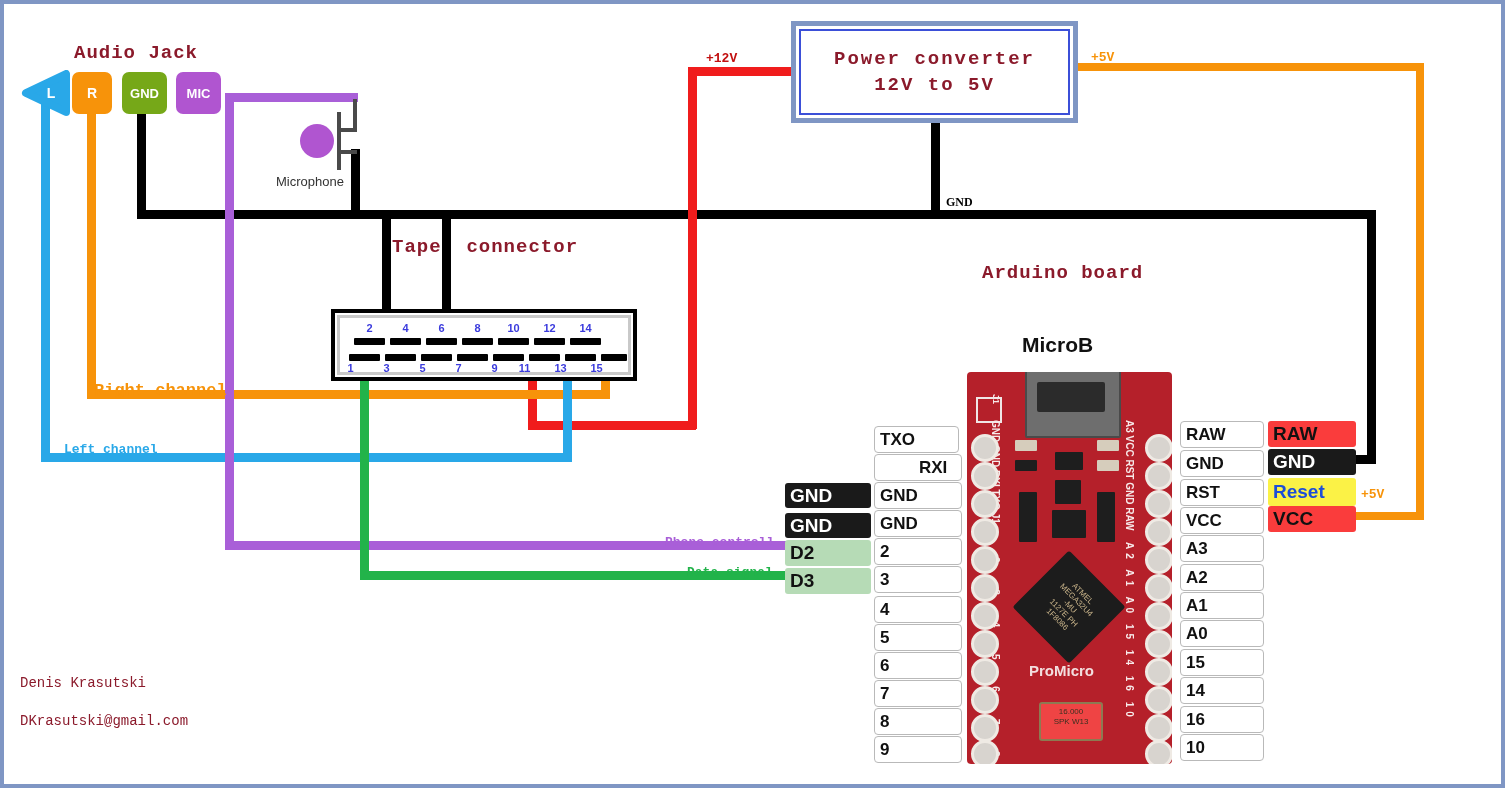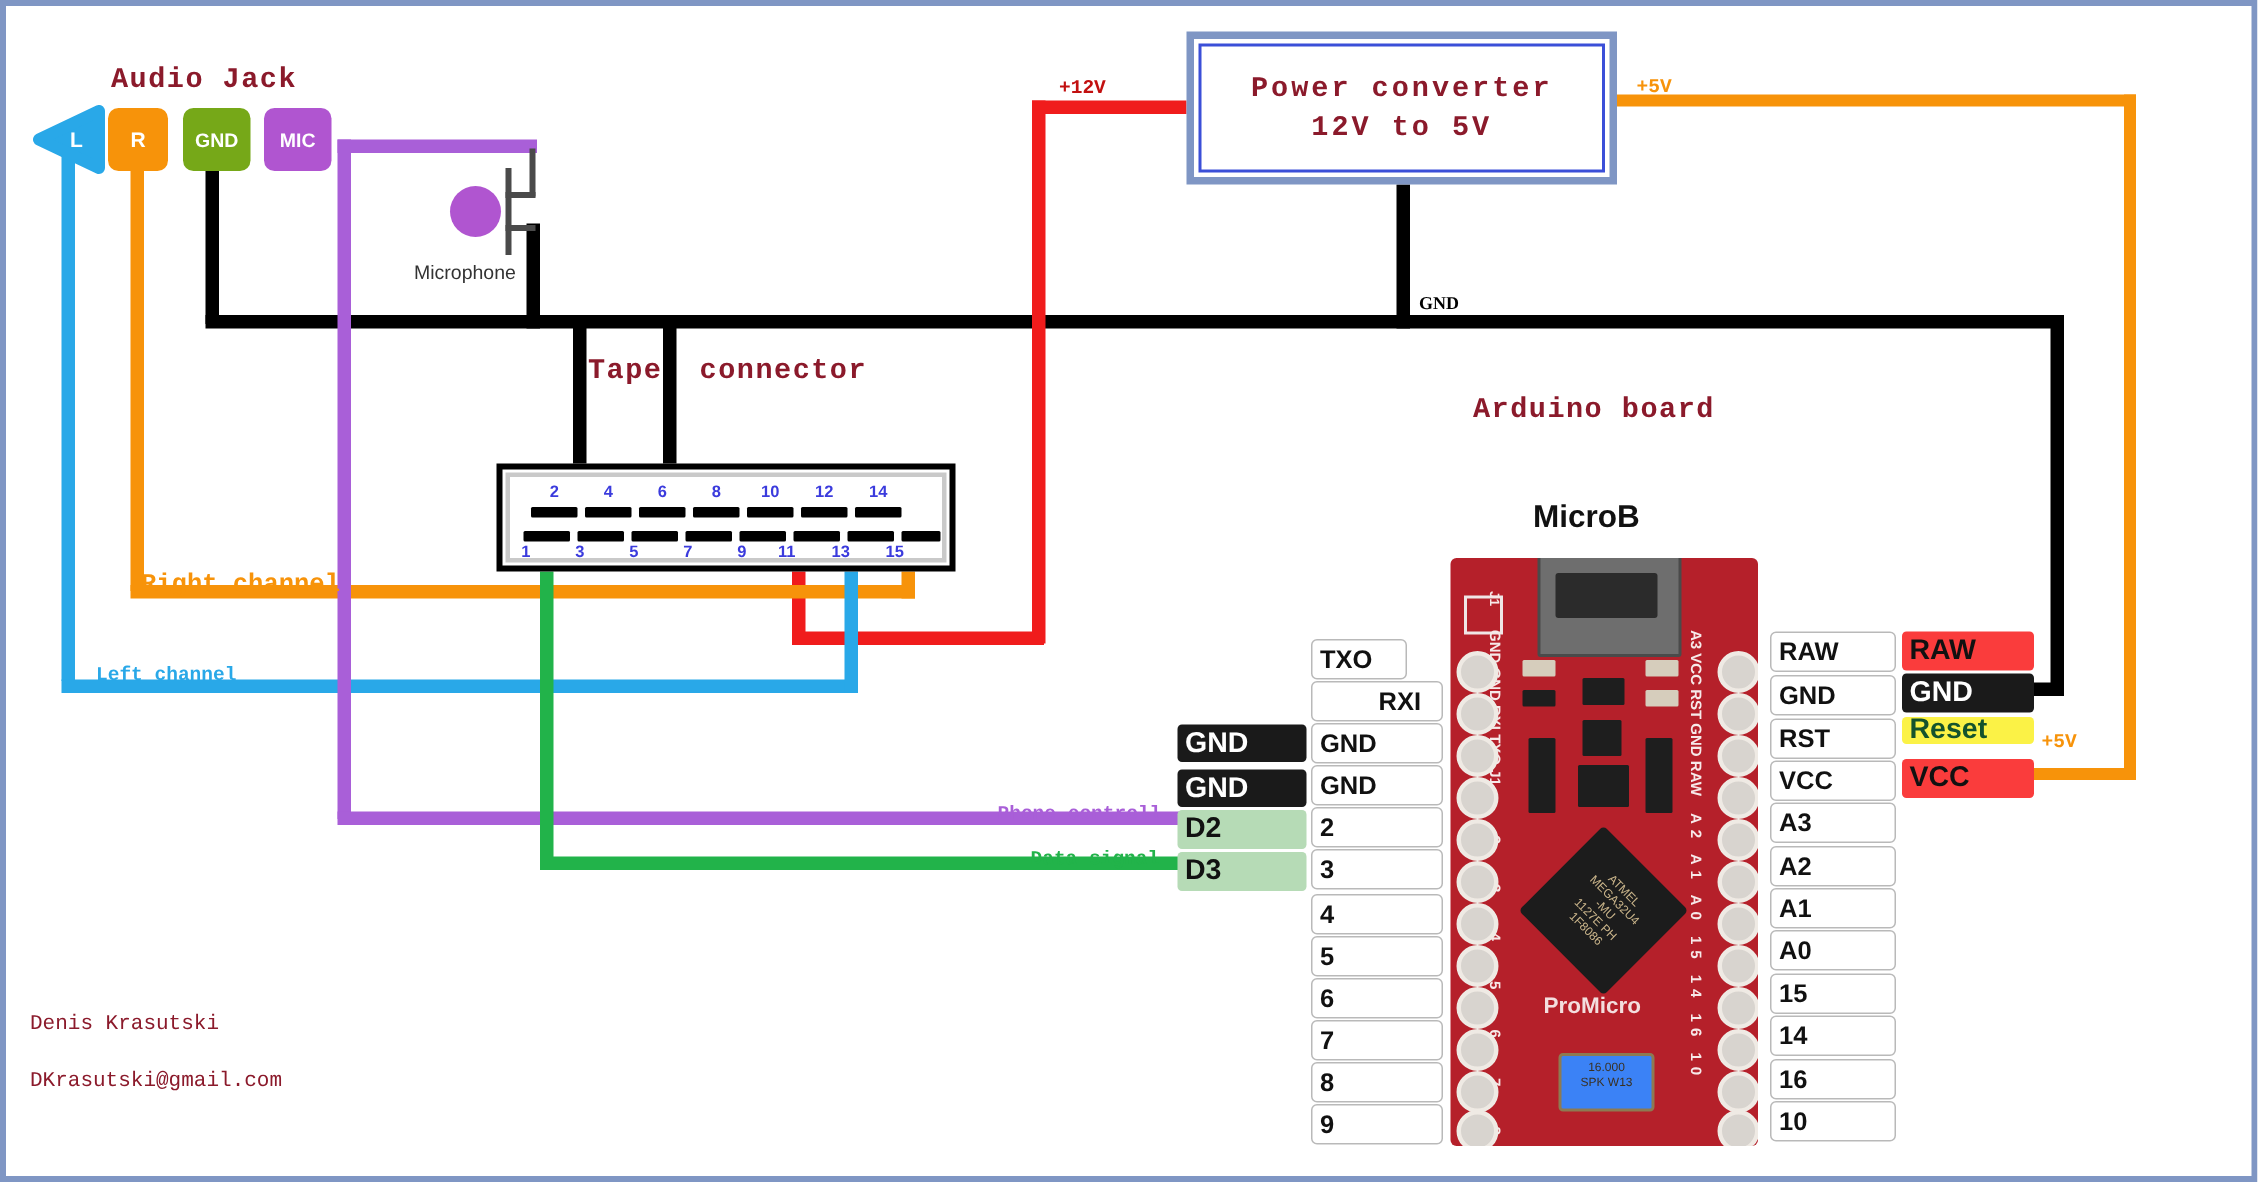--- a/index.html
+++ b/index.html
@@ -40,21 +40,21 @@
          font-size:19px;font-weight:bold;padding-left:5px;box-sizing:border-box;
          font-family:"Liberation Sans",sans-serif;}
 
   
   #board{position:absolute;background:#b5202a;border-radius:4px;overflow:hidden;}
   #board .usb{position:absolute;background:#6e6e6e;border:2px solid #4a4a4a;border-radius:2px;}
   #board .usbslot{position:absolute;background:#2b2b2b;border-radius:2px;}
   #board .mcu{position:absolute;background:#1c1c1c;transform:rotate(45deg);border-radius:3px;}
   #board .mculbl{position:absolute;color:#c9b48a;font-size:8px;font-family:"Liberation Sans",sans-serif;
         transform:rotate(45deg);text-align:center;line-height:9px;}
-  #board .xtal{position:absolute;background:#3b82f6;border:2px solid #8d7a52;border-radius:3px;
+  #board .xtal{position:absolute;background:#ef4444;border:2px solid #8d7a52;border-radius:3px;
         color:#3a3020;font-size:8px;text-align:center;line-height:10px;padding-top:3px;
         font-family:"Liberation Sans",sans-serif;}
   #board .promicro{position:absolute;color:#f3dede;font-size:15px;font-weight:bold;
         font-family:"Liberation Sans",sans-serif;}
   #board .hole{position:absolute;border-radius:50%;background:#d8d4cf;border:3px solid #efeae4;}
   #board .silk{position:absolute;color:#f7e9e9;font-size:10px;font-weight:bold;
         font-family:"Liberation Sans",sans-serif;white-space:nowrap;}
   #board .smd{position:absolute;background:#d6cdbc;border-radius:1px;}
   #board .smdk{position:absolute;background:#1e1e1e;border-radius:1px;}
   #board .j1{position:absolute;border:2px solid #f0e6e6;}
@@ -240,21 +240,21 @@
     <div class="hole" style="left:178px;top:174px;width:22px;height:22px;"></div>
     <div class="hole" style="left:178px;top:202px;width:22px;height:22px;"></div>
     <div class="hole" style="left:178px;top:230px;width:22px;height:22px;"></div>
     <div class="hole" style="left:178px;top:258px;width:22px;height:22px;"></div>
     <div class="hole" style="left:178px;top:286px;width:22px;height:22px;"></div>
     <div class="hole" style="left:178px;top:314px;width:22px;height:22px;"></div>
     <div class="hole" style="left:178px;top:342px;width:22px;height:22px;"></div>
     <div class="hole" style="left:178px;top:368px;width:22px;height:22px;"></div>
   </div>
 
-  <div class="pinbox" style="left:870px;top:422px;width:64px;height:27px;">
+  <div class="pinbox" style="left:870px;top:422px;width:85px;height:27px;">
       <span>TXO</span>
     </div>
   <div class="pinbox" style="left:870px;top:450px;width:88px;height:27px;padding-left:44px;">
       <span>RXI</span>
     </div>
   <div class="pinbox" style="left:870px;top:478px;width:88px;height:27px;">
       <span>GND</span>
     </div>
   <div class="pinbox" style="left:870px;top:506px;width:88px;height:27px;">
       <span>GND</span>
@@ -333,21 +333,21 @@
   <div class="badge" style="left:781px;top:564px;width:86px;height:26px;background:#b6dbb6;color:#111111;">
       <span>D3</span>
     </div>
 
   <div class="badge" style="left:1264px;top:417px;width:88px;height:26px;background:#fa3c3c;color:#111111;">
       <span>RAW</span>
     </div>
   <div class="badge" style="left:1264px;top:445px;width:88px;height:26px;background:#1a1a1a;color:#ffffff;">
       <span>GND</span>
     </div>
-  <div class="badge" style="left:1264px;top:474px;width:88px;height:18px;background:#fbf246;color:#14532d;">
+  <div class="badge" style="left:1264px;top:474px;width:88px;height:28px;background:#fbf246;color:#1d4ed8;">
       <span>Reset</span>
     </div>
   <div class="badge" style="left:1264px;top:502px;width:88px;height:26px;background:#fa3c3c;color:#111111;">
       <span>VCC</span>
     </div>
 
   <div class="lbl mono" style="left:16px;top:671px;font-size:14px;color:#8b1a2b;">Denis Krasutski</div>
   <div class="lbl mono" style="left:16px;top:709px;font-size:14px;color:#8b1a2b;">DKrasutski@gmail.com</div>
 
 </div>

